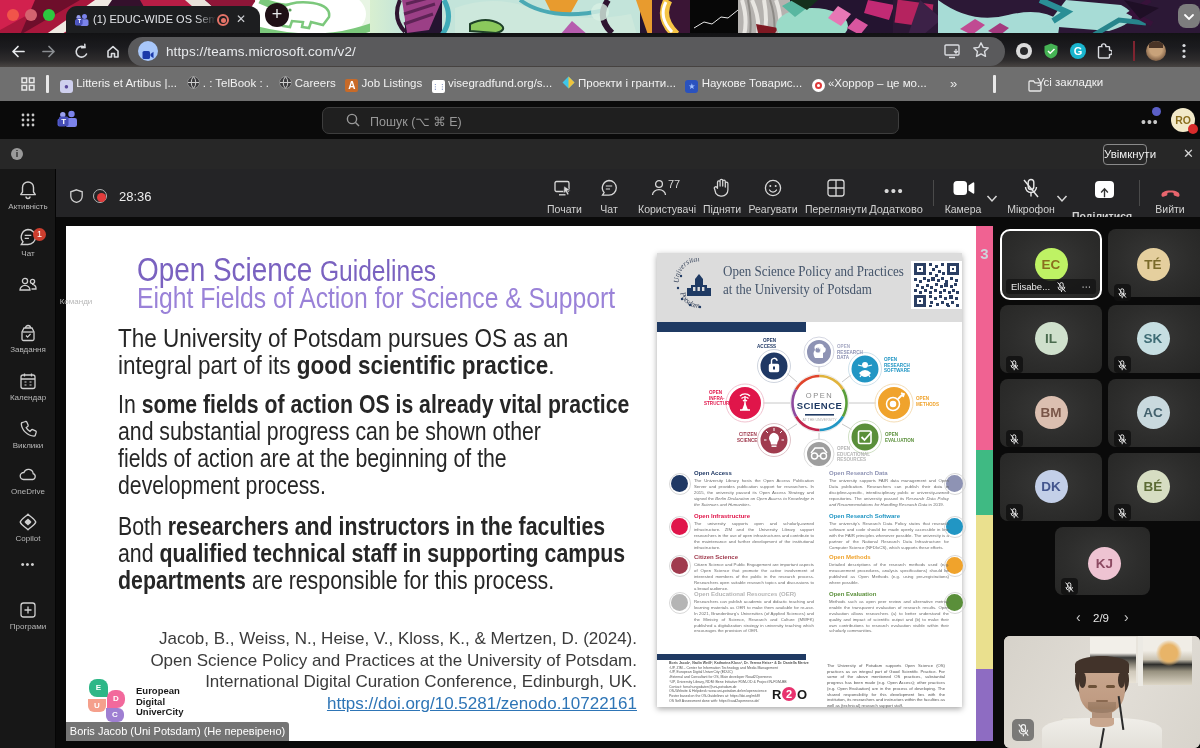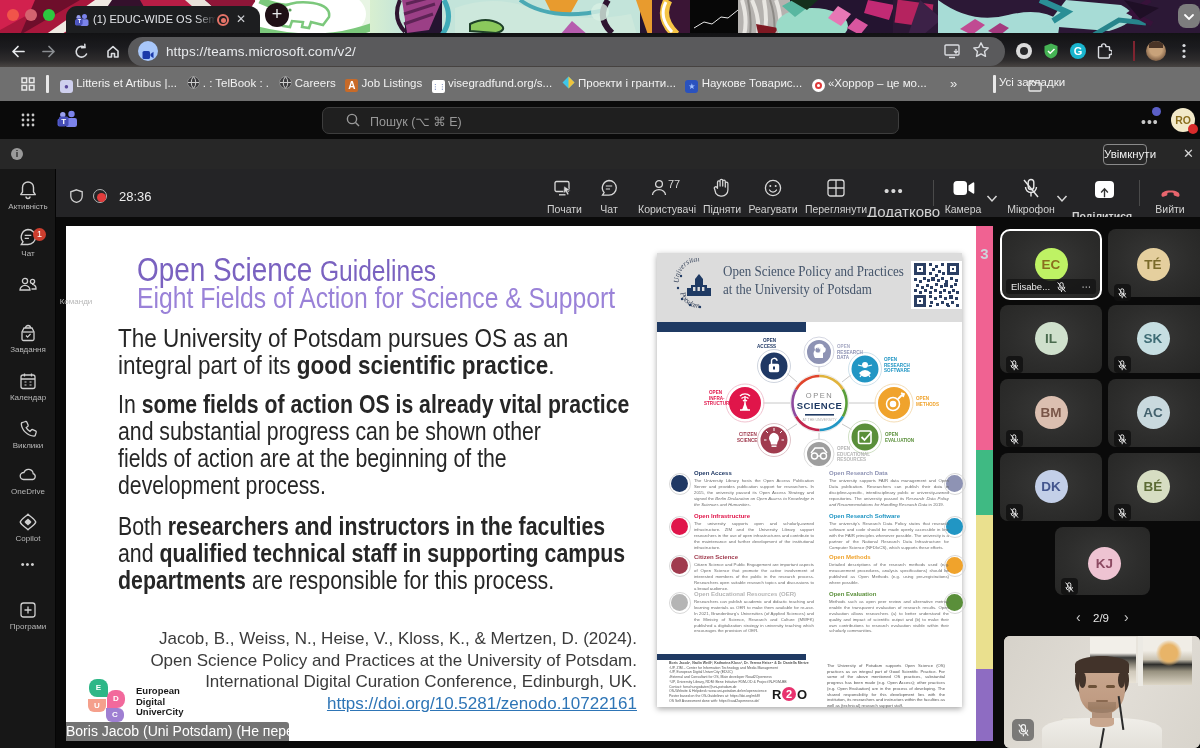--- a/index.html
+++ b/index.html
@@ -212,21 +212,21 @@
           <path d="M6.5 0.5 L12.5 6.5 L6.5 12.5 Z" fill="#f0c33c"></path>
         </svg></span><span> Проекти і гранти... &nbsp;&nbsp;</span><span style="display:inline-block;width:13px;height:13px;background:#2a52be;border-radius:3px;vertical-align:-2px;text-align:center;font-size:8px;line-height:13px;color:#9fc0ff;">★</span><span> Наукове Товарис... &nbsp;&nbsp;</span><span style="display:inline-block;width:13px;height:13px;background:#fff;border-radius:50%;vertical-align:-2px;text-align:center;"><span style="display:inline-block;width:7px;height:7px;border:2px solid #e03a3a;border-radius:50%;margin-top:1px;"></span></span><span> «Хоррор – це мо...</span>
 </div>
 <div class="abs" style="left:950px;top:76px;font-size:13px;color:#e8e8e8;">»</div>
 <div class="abs" style="left:993px;top:75px;width:2.5px;height:18px;background:#e8e8e8;border-radius:1px;"></div>
 <div class="abs" style="left:1028px;top:78px;">
   <svg width="14" height="12" viewBox="0 0 14 12">
         <path d="M1 2 a1 1 0 0 1 1 -1 h3.5 l1.5 1.8 h5 a1 1 0 0 1 1 1 V10 a1 1 0 0 1 -1 1 H2 a1 1 0 0 1 -1 -1 Z" fill="none" stroke="#e8e8e8" stroke-width="1.3"></path>
       </svg>
 </div>
-<div class="abs" style="left:999px;top:76px;font-size:11.5px;color:#f2f2f2;">Усі закладки</div>
+<div class="abs" style="left:1037px;top:76px;font-size:11.5px;color:#f2f2f2;">Усі закладки</div>
 
 <div class="abs" style="left:0;top:101px;width:1200px;height:38px;background:#0a0a0a;"></div>
 <div class="abs" style="left:21px;top:113px;">
   <svg width="14" height="14" viewBox="0 0 14 14">
         <g fill="#c8c8c8">
           <circle cx="2" cy="2" r="1.4"></circle>
           <circle cx="7" cy="2" r="1.4"></circle>
           <circle cx="12" cy="2" r="1.4"></circle>
           <circle cx="2" cy="7" r="1.4"></circle>
           <circle cx="7" cy="7" r="1.4"></circle>
@@ -311,21 +311,21 @@
         <circle cx="11.7" cy="7" r="1" fill="#d8d8d8"></circle>
         <path d="M5.5 11 a4 4 0 0 0 7 0" fill="none" stroke="#d8d8d8" stroke-width="1.3" stroke-linecap="round"></path>
       </svg></div>
 
 <div class="abs" style="left:800px;top:203px;width:72px;font-size:10.5px;color:#d2d2d2;text-align:center;">Переглянути</div>
 <div class="abs" style="left:827px;top:179px;"><svg width="18" height="18" viewBox="0 0 18 18">
         <rect x="1" y="1" width="16" height="16" rx="2.5" fill="none" stroke="#d8d8d8" stroke-width="1.3"></rect>
         <path d="M9 1 V17 M1 9 H17" stroke="#d8d8d8" stroke-width="1.3"></path>
       </svg></div>
 
-<div class="abs" style="left:867px;top:203px;width:58px;font-size:15px;color:#d2d2d2;text-align:center;">Додатково</div>
+<div class="abs" style="left:867px;top:203px;width:58px;font-size:11px;color:#d2d2d2;text-align:center;">Додатково</div>
 <div class="abs" style="left:884px;top:182px;font-size:15px;color:#d8d8d8;letter-spacing:1.5px;">•••</div>
 
 <div class="abs" style="left:933px;top:180px;width:1px;height:26px;background:#4a4a4a;"></div>
 
 <div class="abs" style="left:938px;top:203px;width:50px;font-size:10.5px;color:#d2d2d2;text-align:center;">Камера</div>
 <div class="abs" style="left:953px;top:180px;"><svg width="22" height="16" viewBox="0 0 22 16">
         <rect x="0.5" y="1" width="13.5" height="14" rx="3.5" fill="#fff"></rect>
         <path d="M15.5 5.5 L20 2.5 a0.8 0.8 0 0 1 1.3 0.7 V12.8 a0.8 0.8 0 0 1 -1.3 0.7 L15.5 10.5 Z" fill="#fff"></path>
       </svg></div>
 <div class="abs" style="left:986px;top:189px;"><svg width="12" height="9" viewBox="0 0 12 9">
@@ -374,21 +374,21 @@
 <div class="abs" style="left:118px;top:513px;font-size:25px;line-height:27px;color:#262626;white-space:nowrap;transform:scaleX(0.853);transform-origin:left top;">Both <b>researchers and instructors in the faculties</b><br>and <b>qualified technical staff in supporting campus</b><br><b>departments</b> are responsible for this process.</div>
 
 <div class="abs" style="left:137px;top:628px;width:500px;font-size:17px;line-height:21.5px;color:#3b3b3b;text-align:right;white-space:nowrap;">Jacob, B., Weiss, N., Heise, V., Kloss, K., &amp; Mertzen, D. (2024).<br>Open Science Policy and Practices at the University of Potsdam.<br>International Digital Curation Conference, Edinburgh, UK.<br><a style="color:#2e75b6;text-decoration:underline;">https://doi.org/10.5281/zenodo.10722161</a></div>
 
 <div class="abs" style="left:89px;top:679px;width:19px;height:18px;background:#2eb787;border-radius:8px 8px 0 8px;color:#fff;font-size:8px;font-weight:bold;text-align:center;line-height:18px;">E</div>
 <div class="abs" style="left:107px;top:690px;width:18px;height:18px;background:#f2699c;border-radius:8px 8px 8px 0;color:#fff;font-size:8px;font-weight:bold;text-align:center;line-height:18px;">D</div>
 <div class="abs" style="left:88px;top:699px;width:18px;height:13px;background:#f5a08c;border-radius:0 0 6px 6px;color:#fff;font-size:8px;font-weight:bold;text-align:center;line-height:13px;">U</div>
 <div class="abs" style="left:106px;top:708px;width:18px;height:14px;background:#9f7fd2;border-radius:0 6px 6px 6px;color:#fff;font-size:8px;font-weight:bold;text-align:center;line-height:14px;">C</div>
 <div class="abs" style="left:136px;top:686px;font-size:9.5px;line-height:10.5px;font-weight:bold;color:#1a1a1a;">European<br>Digital<br>UniverCity</div>
 
-<div class="abs" style="left:66px;top:722px;width:223px;height:19px;background:#747474;border-radius:0 3px 0 0;color:#fff;font-size:14px;line-height:19px;text-align:left;white-space:nowrap;">Boris Jacob (Uni Potsdam) (Не перевірено)</div>
+<div class="abs" style="left:66px;top:722px;width:223px;height:19px;background:#747474;border-radius:0 3px 0 0;color:#fff;font-size:11px;line-height:19px;text-align:center;white-space:nowrap;">Boris Jacob (Uni Potsdam) (Не перевірено)</div>
 
 <div class="abs" id="poster" style="left:657px;top:253px;width:305px;height:454px;background:#fff;box-shadow:0 2px 6px rgba(0,0,0,0.35);"></div>
 
 <div class="abs" style="left:657px;top:253px;width:305px;height:69px;background:#dcdcdc;"></div>
 <div class="abs" style="left:657px;top:322px;width:149px;height:10px;background:#1f3a63;"></div>
 
 <div class="abs" style="left:673px;top:258px;width:50px;height:52px;">
   <svg width="50" height="52" viewBox="0 0 50 52">
     <path id="arc1" d="M6 26 A20 20 0 0 1 43 13" fill="none"></path>
     <text font-size="7.5" fill="#36435a" font-family="Liberation Serif" font-style="italic"><textPath href="#arc1" startOffset="1">Universität</textPath></text>

